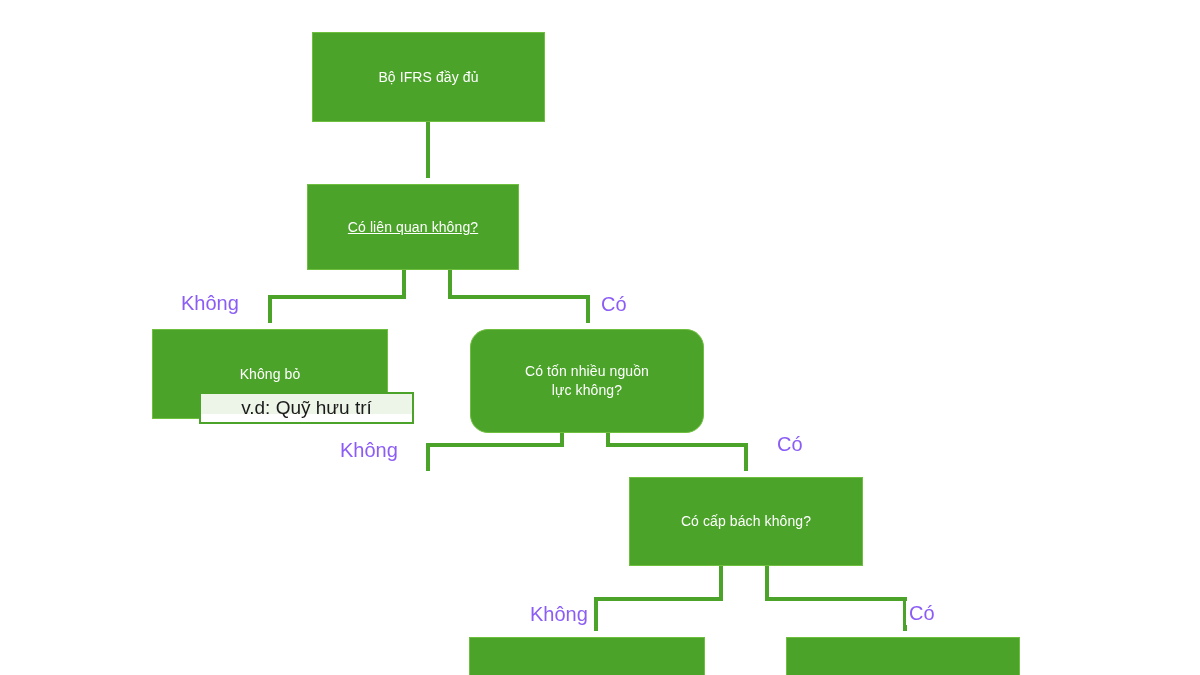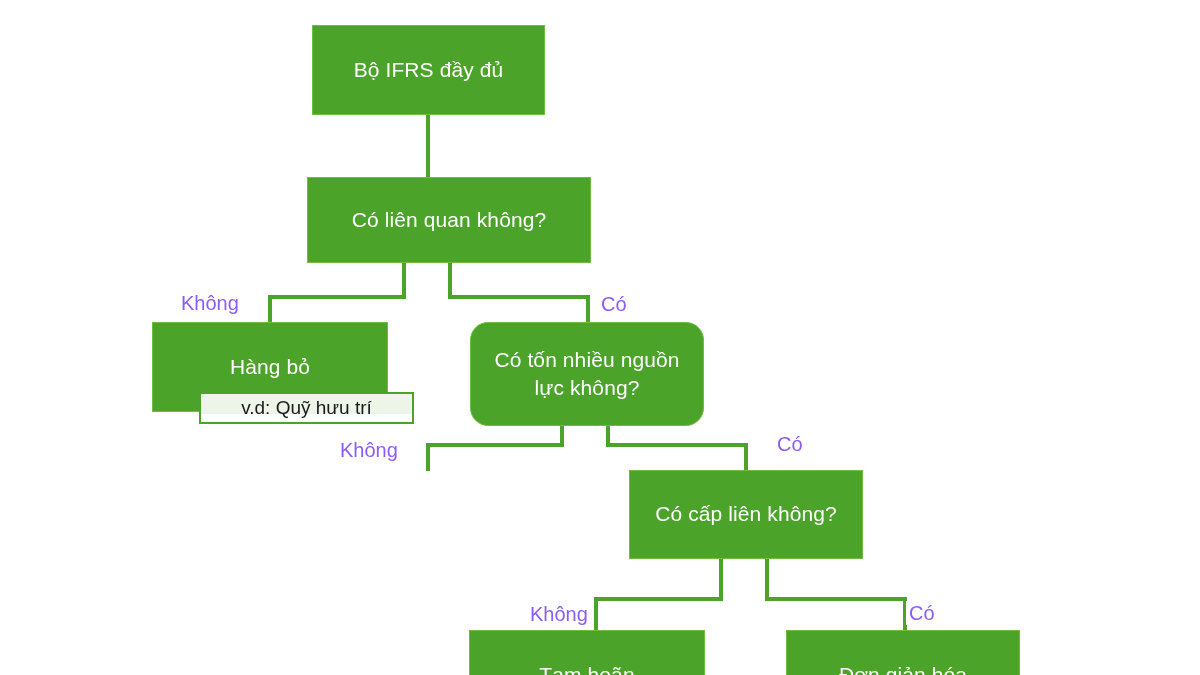--- a/index.html
+++ b/index.html
@@ -20,25 +20,26 @@
   .node {
     position: absolute;
     box-sizing: border-box;
     background: #4CA32A;
     border: 1px solid #6FBF3F;
     color: #ffffff;
     display: flex;
     align-items: center;
     justify-content: center;
     text-align: center;
-    font-size: 21px;
+    font-size: 14px;
     line-height: 1.35;
     letter-spacing: 0.1px;
     padding: 4px 10px;
     z-index: 2;
+    margin-top: 7px;
   }
   .node-label {
     display: block;
     white-space: pre-line;
   }
 
   
   .callout {
     position: absolute;
     box-sizing: border-box;
@@ -113,36 +114,36 @@
   <div class="seg" style="left:594px; top:597px; width:4px; height:34px;"></div>
 
   <div class="seg" style="left:765px; top:559px; width:4px; height:42px;"></div>
   <div class="seg" style="left:765px; top:597px; width:142px; height:4px;"></div>
   <div class="seg" style="left:903px; top:597px; width:4px; height:34px;"></div>
 
   <div class="node" style="left:312px; top:25px; width:233px; height:90px;">
     <span class="node-label">Bộ IFRS đầy đủ</span>
   </div>
 
-  <div class="node" style="left:307px; top:177px; width:284px; height:86px;">
+  <div class="node" style="left:307px; top:177px; width:212px; height:86px;text-decoration:underline;">
     <span class="node-label">Có liên quan không?</span>
   </div>
 
   <div class="node" style="left:152px; top:322px; width:236px; height:90px;">
-    <span class="node-label">Hàng bỏ</span>
+    <span class="node-label">Không bỏ</span>
   </div>
 
   <div class="node" style="left:470px; top:322px; width:234px; height:104px;border-radius:18px;">
     <span class="node-label">Có tốn nhiều nguồn
 lực không?</span>
   </div>
 
 
   <div class="node" style="left:629px; top:470px; width:234px; height:89px;">
-    <span class="node-label">Có cấp liên không?</span>
+    <span class="node-label">Có cấp bách không?</span>
   </div>
 
   <div class="node" style="left:469px; top:630px; width:236px; height:90px;">
     <span class="node-label">Tạm hoãn</span>
   </div>
 
   <div class="node" style="left:786px; top:630px; width:234px; height:90px;">
     <span class="node-label">Đơn giản hóa</span>
   </div>
 

